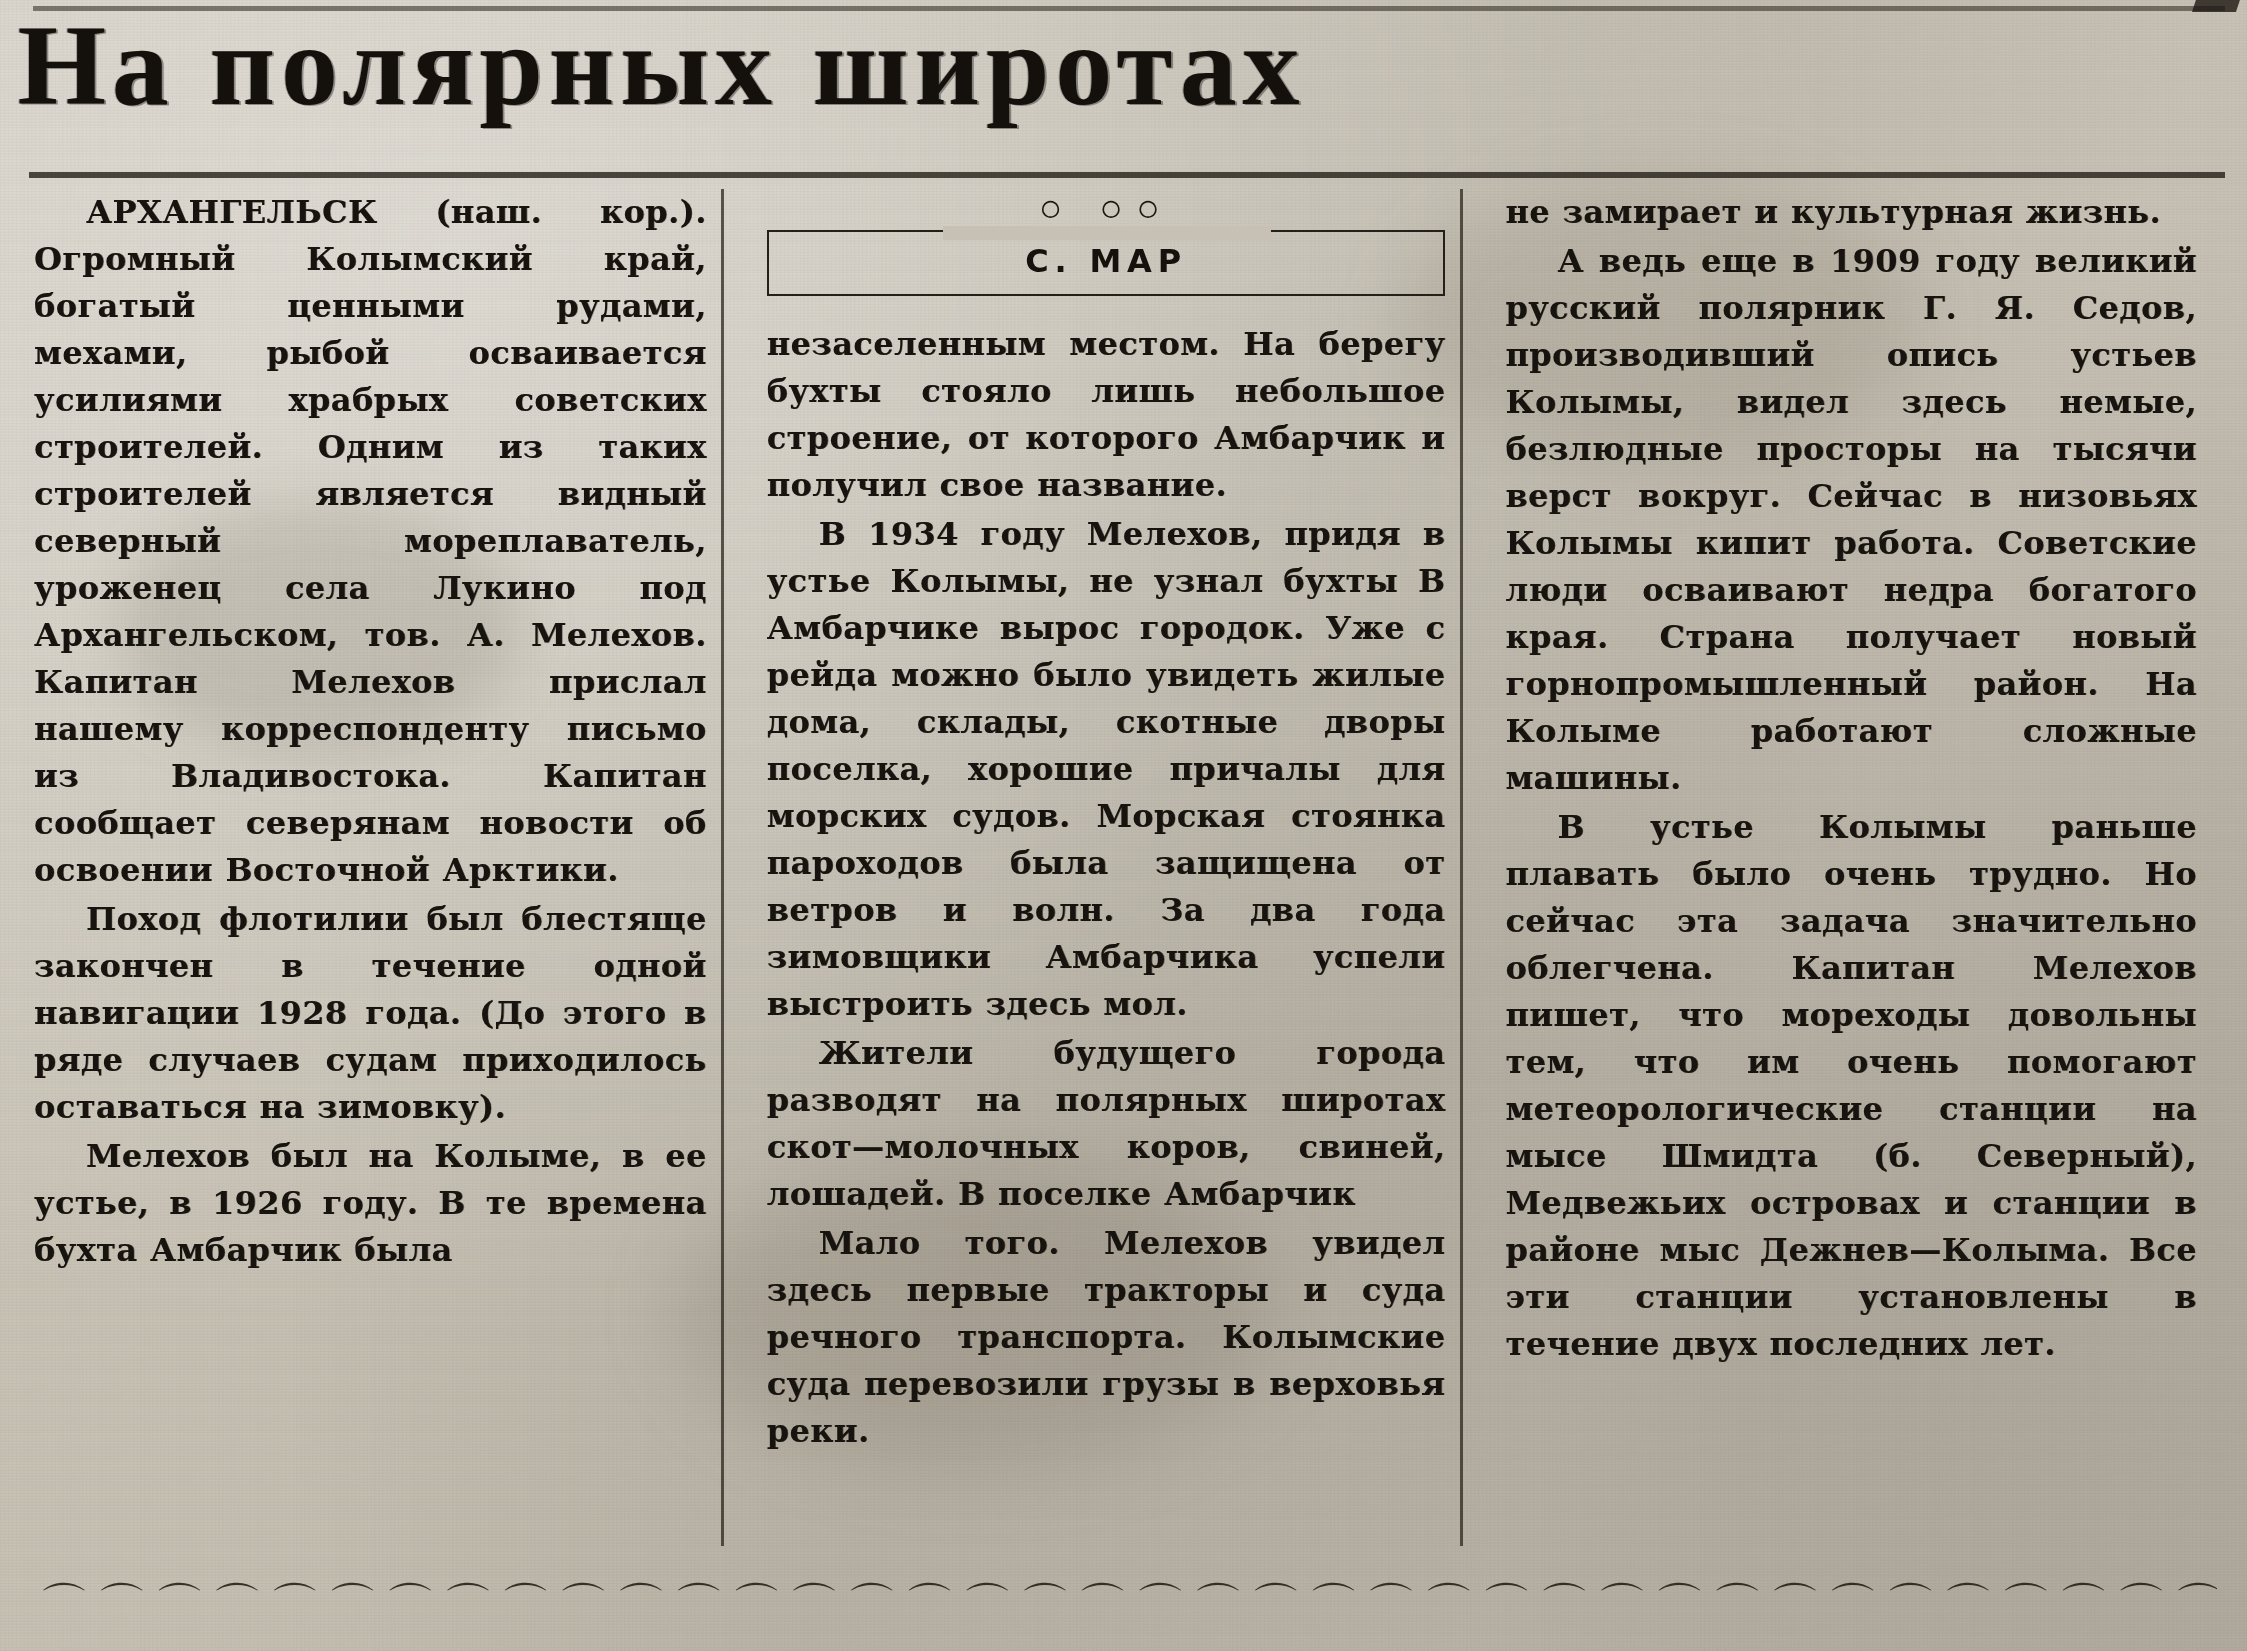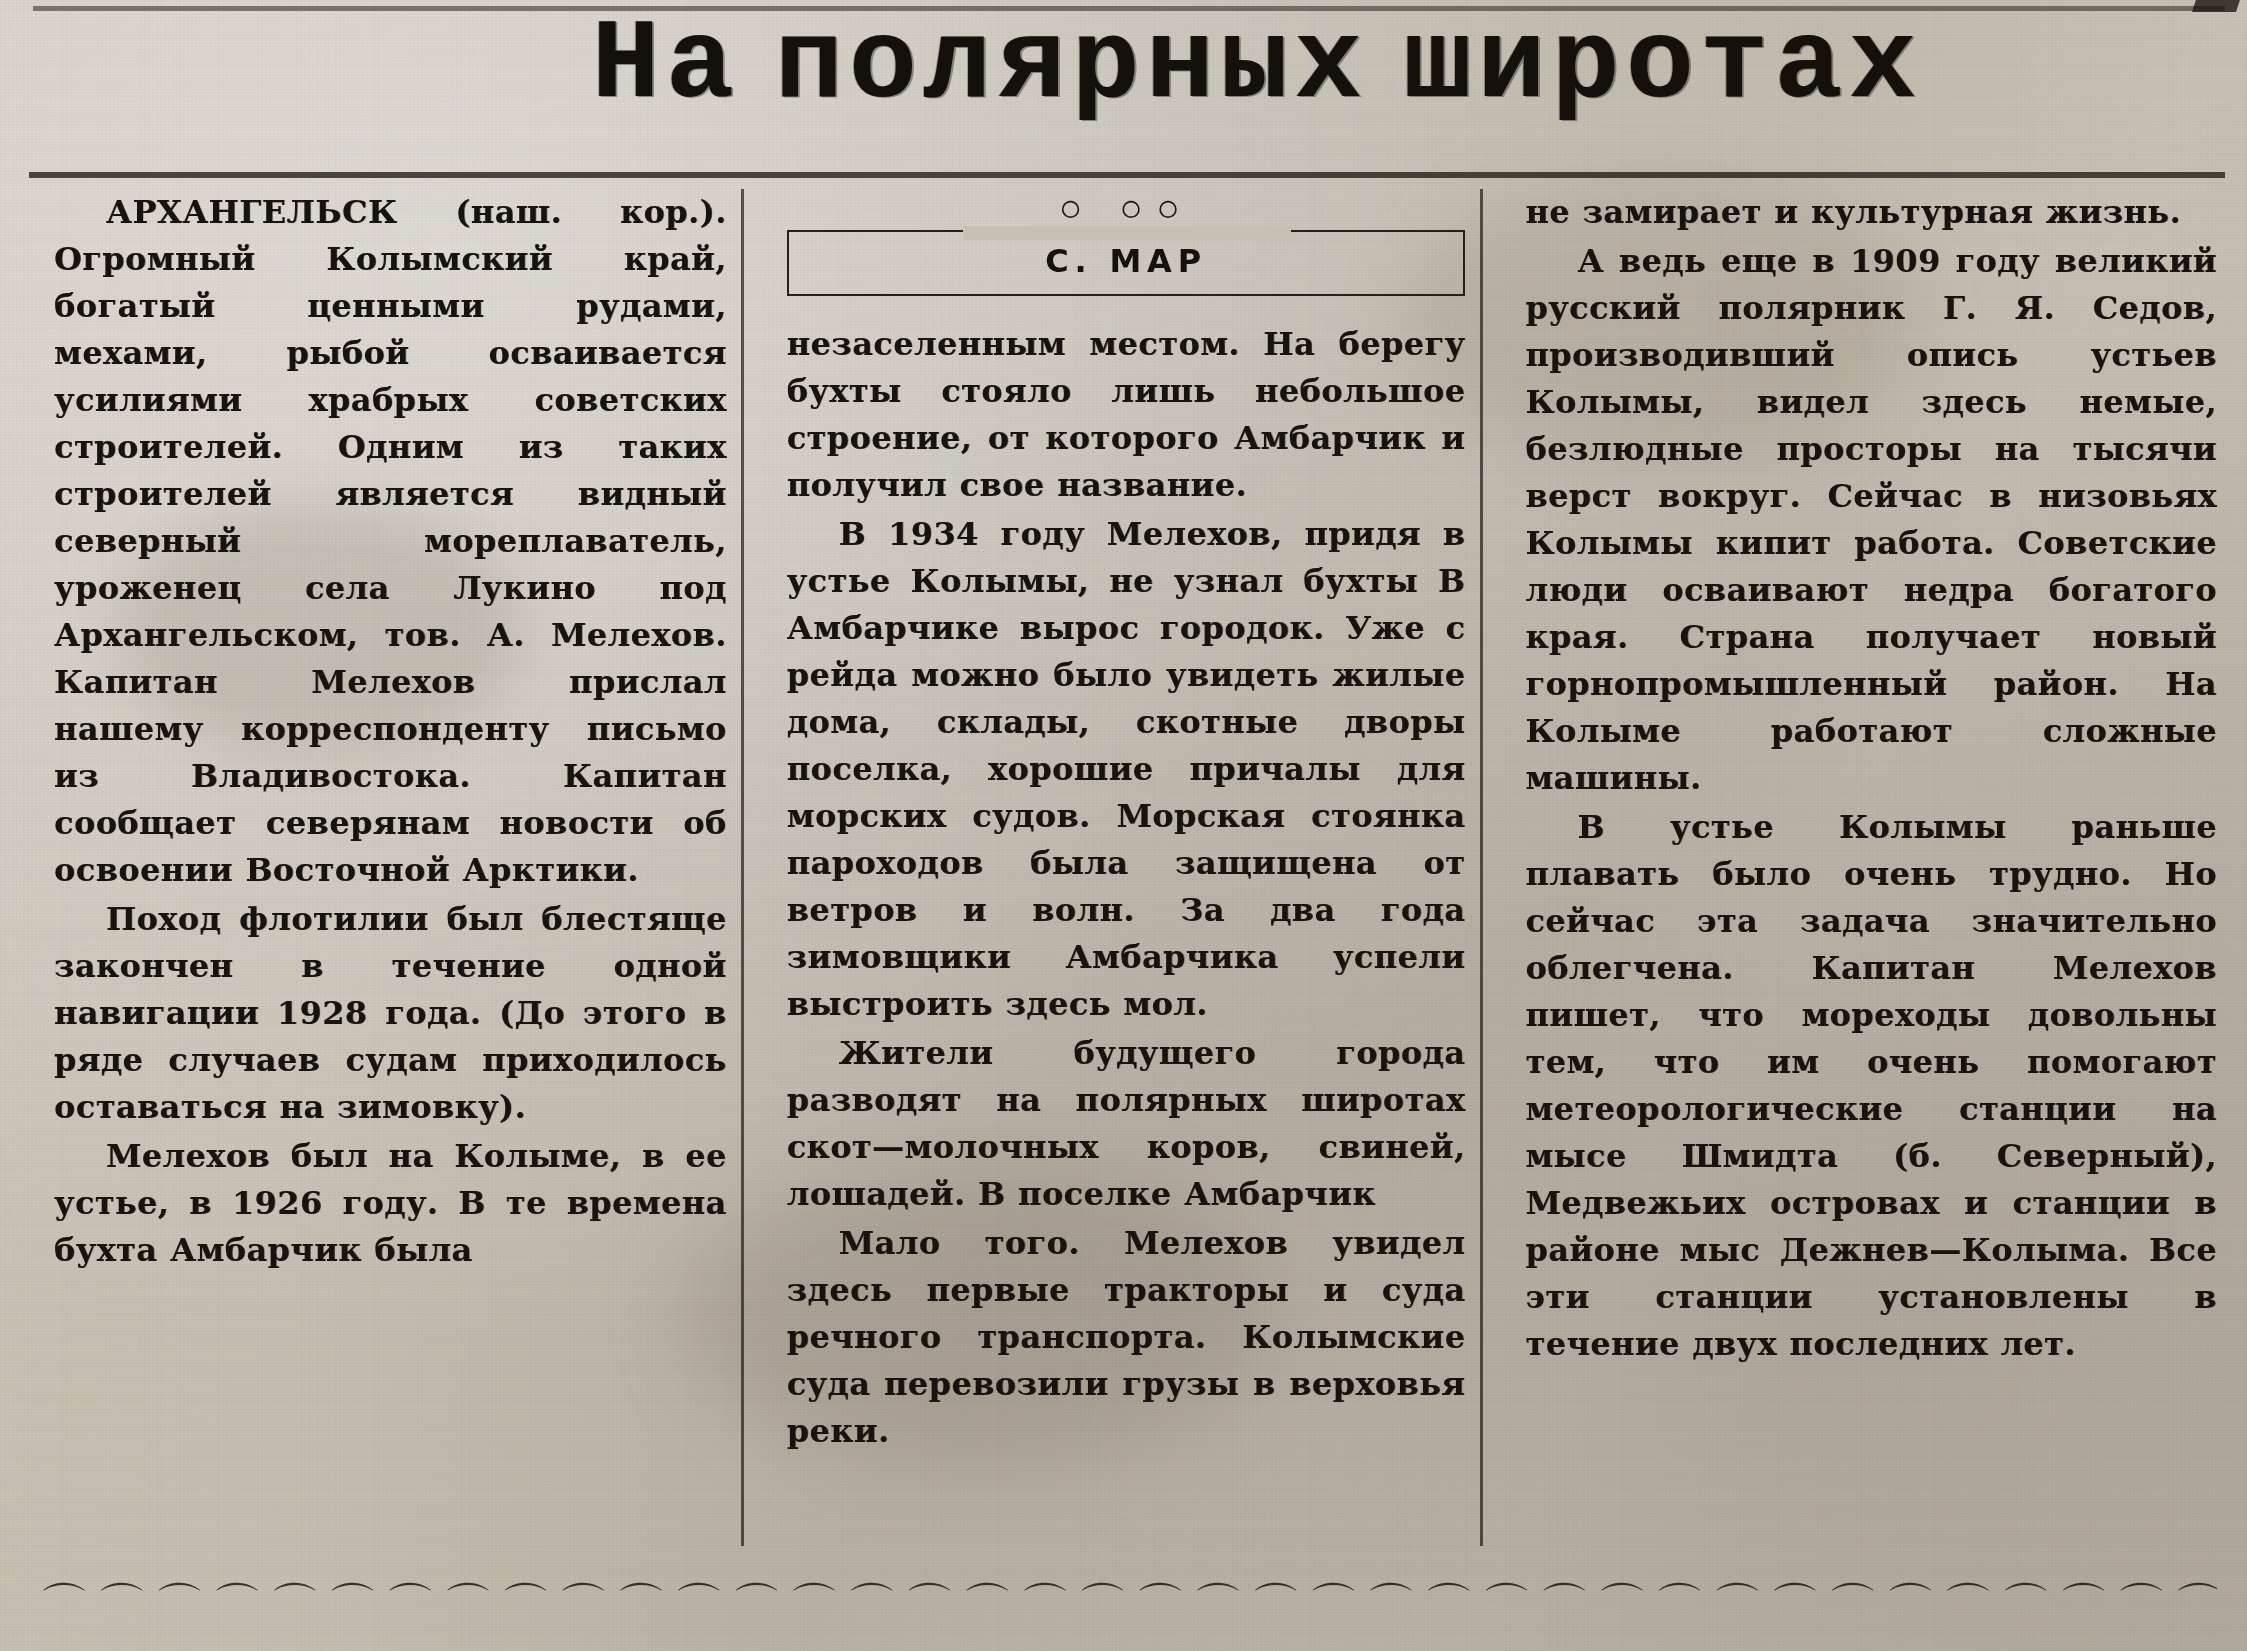--- a/index.html
+++ b/index.html
@@ -43,23 +43,23 @@
     border-radius: 50%;
     mix-blend-mode: multiply;
   }
 
   
   .masthead {
     position: absolute;
     left: 0;
     top: 7.7px;
     width: 1940px;
-    text-align: right;
+    text-align: left;
     color: #14100c;
-    font-family: Liberation Mono, monospace;
+    font-family: Liberation Serif, serif;
     font-weight: 700;
     font-size: 114px;
     letter-spacing: 5.8px;
     line-height: 1.02;
     text-shadow: 1.9px 1px 0 rgba(0,0,0,0.35), -1px 0 0 rgba(0,0,0,0.25);
     white-space: nowrap;
   }
   .masthead .word { padding: 0 17.4px; }
 
   .rule-top {
@@ -77,21 +77,21 @@
     top: 172px;
     width: 2196px;
     height: 5.8px;
     background: #241f18;
     opacity: 0.8;
   }
 
   
   .columns {
     position: absolute;
-    left: 54px;
+    left: 34px;
     top: 189px;
     width: 2163px;
     height: 1381px;
     display: flex;
     gap: 8px;
     justify-content: space-between;
   }
   .col {
     position: relative;
     box-sizing: border-box;

